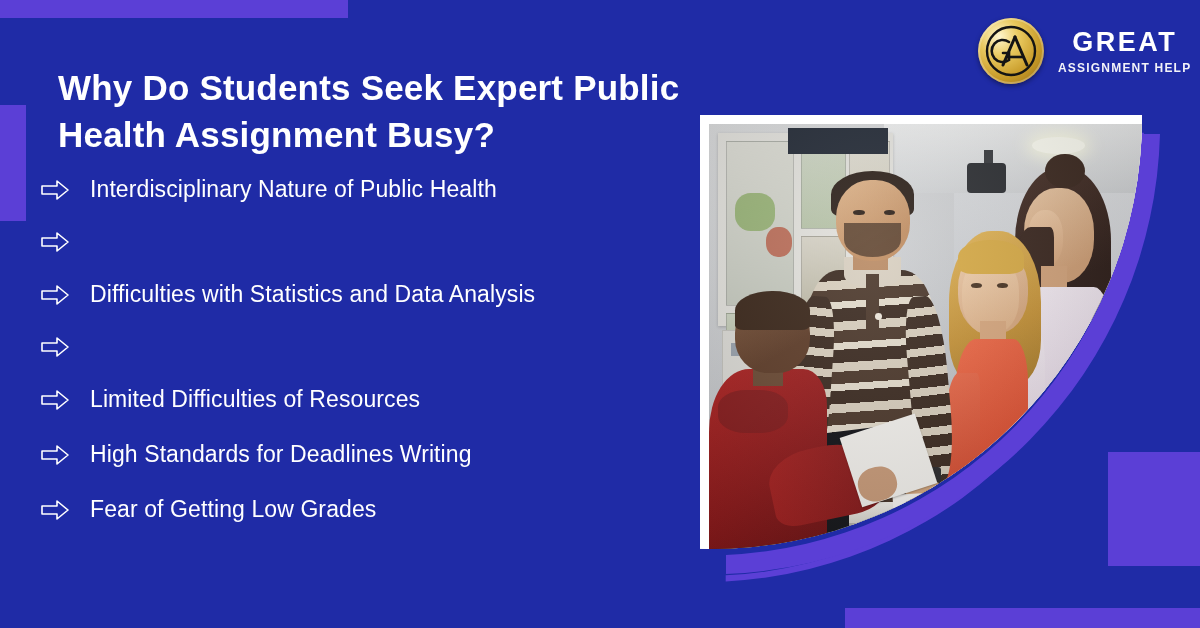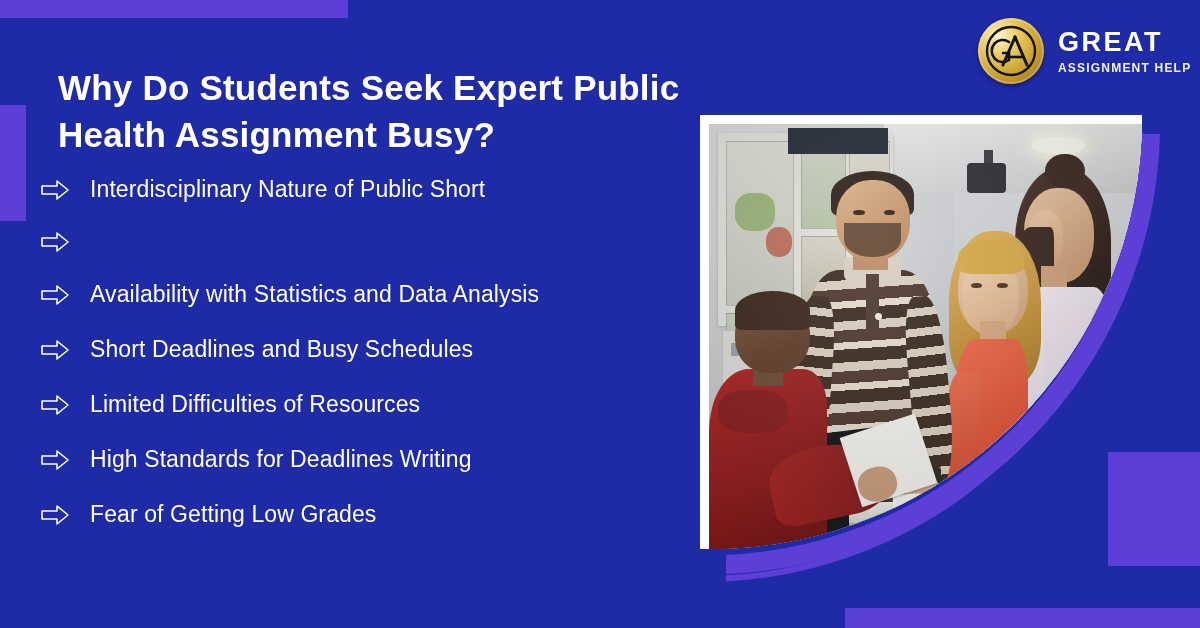--- a/index.html
+++ b/index.html
@@ -233,21 +233,21 @@
     width: 66px; height: 66px; border-radius: 50%;
     background: radial-gradient(circle at 32% 28%, #fff6cf 0%, #e9c95f 30%, #c79a28 64%, #8d6714 100%);
     box-shadow: inset 0 0 0 2px rgba(255,255,255,.25), 0 2px 5px rgba(0,0,0,.4);
     position: relative;
     display: flex; align-items: center; justify-content: center;
   }
   #logo-mark svg { display:block; }
   #logo-text { line-height: 1; }
   #logo-great {
     color: #ffffff; font-weight: 700; font-size: 27px; letter-spacing: 2.5px;
-    display: block; text-align: left;
+    display: block; text-align: center;
   }
   #logo-sub {
     color: #f2f2f8; font-weight: 600; font-size: 12px; letter-spacing: 1.2px;
     display: block; margin-top: 6px; text-align: right;
   }
 
   
   #headline {
     position: absolute;
     left: 58px;
@@ -411,44 +411,43 @@
 
   <h1 id="headline">Why Do Students Seek Expert Public Health Assignment Busy?</h1>
 
   <ul id="bullets" style="list-style:none;margin:0;padding:0;">
     <li class="bullet">
       <span class="bullet-icon">
         <svg width="30" height="22" viewBox="0 0 30 22" aria-hidden="true">
           <path d="M2 7 L17 7 L17 2 L28 11 L17 20 L17 15 L2 15 Z" fill="none" stroke="#ffffff" stroke-width="1.6" stroke-linejoin="round"></path>
         </svg>
       </span>
-      <span class="bullet-label">Interdisciplinary Nature of Public Short</span>
-    </li>
-    <li class="bullet">
-      <span class="bullet-icon">
-        <svg width="30" height="22" viewBox="0 0 30 22" aria-hidden="true">
-          <path d="M2 7 L17 7 L17 2 L28 11 L17 20 L17 15 L2 15 Z" fill="none" stroke="#ffffff" stroke-width="1.6" stroke-linejoin="round"></path>
-        </svg>
-      </span>
-    </li>
-    <li class="bullet">
-      <span class="bullet-icon">
-        <svg width="30" height="22" viewBox="0 0 30 22" aria-hidden="true">
-          <path d="M2 7 L17 7 L17 2 L28 11 L17 20 L17 15 L2 15 Z" fill="none" stroke="#ffffff" stroke-width="1.6" stroke-linejoin="round"></path>
-        </svg>
-      </span>
-      <span class="bullet-label">Availability with Statistics and Data Analysis</span>
-    </li>
-    <li class="bullet">
-      <span class="bullet-icon">
-        <svg width="30" height="22" viewBox="0 0 30 22" aria-hidden="true">
-          <path d="M2 7 L17 7 L17 2 L28 11 L17 20 L17 15 L2 15 Z" fill="none" stroke="#ffffff" stroke-width="1.6" stroke-linejoin="round"></path>
-        </svg>
-      </span>
-      <span class="bullet-label">Short Deadlines and Busy Schedules</span>
+      <span class="bullet-label">Interdisciplinary Nature of Public Health</span>
+    </li>
+    <li class="bullet">
+      <span class="bullet-icon">
+        <svg width="30" height="22" viewBox="0 0 30 22" aria-hidden="true">
+          <path d="M2 7 L17 7 L17 2 L28 11 L17 20 L17 15 L2 15 Z" fill="none" stroke="#ffffff" stroke-width="1.6" stroke-linejoin="round"></path>
+        </svg>
+      </span>
+    </li>
+    <li class="bullet">
+      <span class="bullet-icon">
+        <svg width="30" height="22" viewBox="0 0 30 22" aria-hidden="true">
+          <path d="M2 7 L17 7 L17 2 L28 11 L17 20 L17 15 L2 15 Z" fill="none" stroke="#ffffff" stroke-width="1.6" stroke-linejoin="round"></path>
+        </svg>
+      </span>
+      <span class="bullet-label">Difficulties with Statistics and Data Analysis</span>
+    </li>
+    <li class="bullet">
+      <span class="bullet-icon">
+        <svg width="30" height="22" viewBox="0 0 30 22" aria-hidden="true">
+          <path d="M2 7 L17 7 L17 2 L28 11 L17 20 L17 15 L2 15 Z" fill="none" stroke="#ffffff" stroke-width="1.6" stroke-linejoin="round"></path>
+        </svg>
+      </span>
     </li>
     <li class="bullet">
       <span class="bullet-icon">
         <svg width="30" height="22" viewBox="0 0 30 22" aria-hidden="true">
           <path d="M2 7 L17 7 L17 2 L28 11 L17 20 L17 15 L2 15 Z" fill="none" stroke="#ffffff" stroke-width="1.6" stroke-linejoin="round"></path>
         </svg>
       </span>
       <span class="bullet-label">Limited Difficulties of Resources</span>
     </li>
     <li class="bullet">

